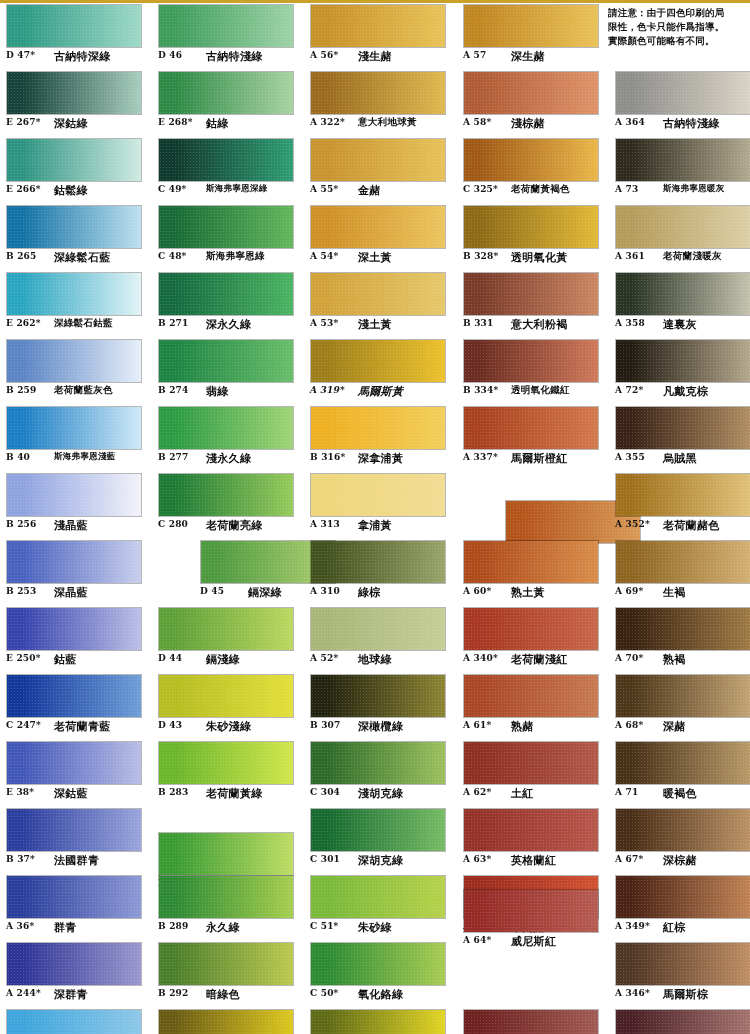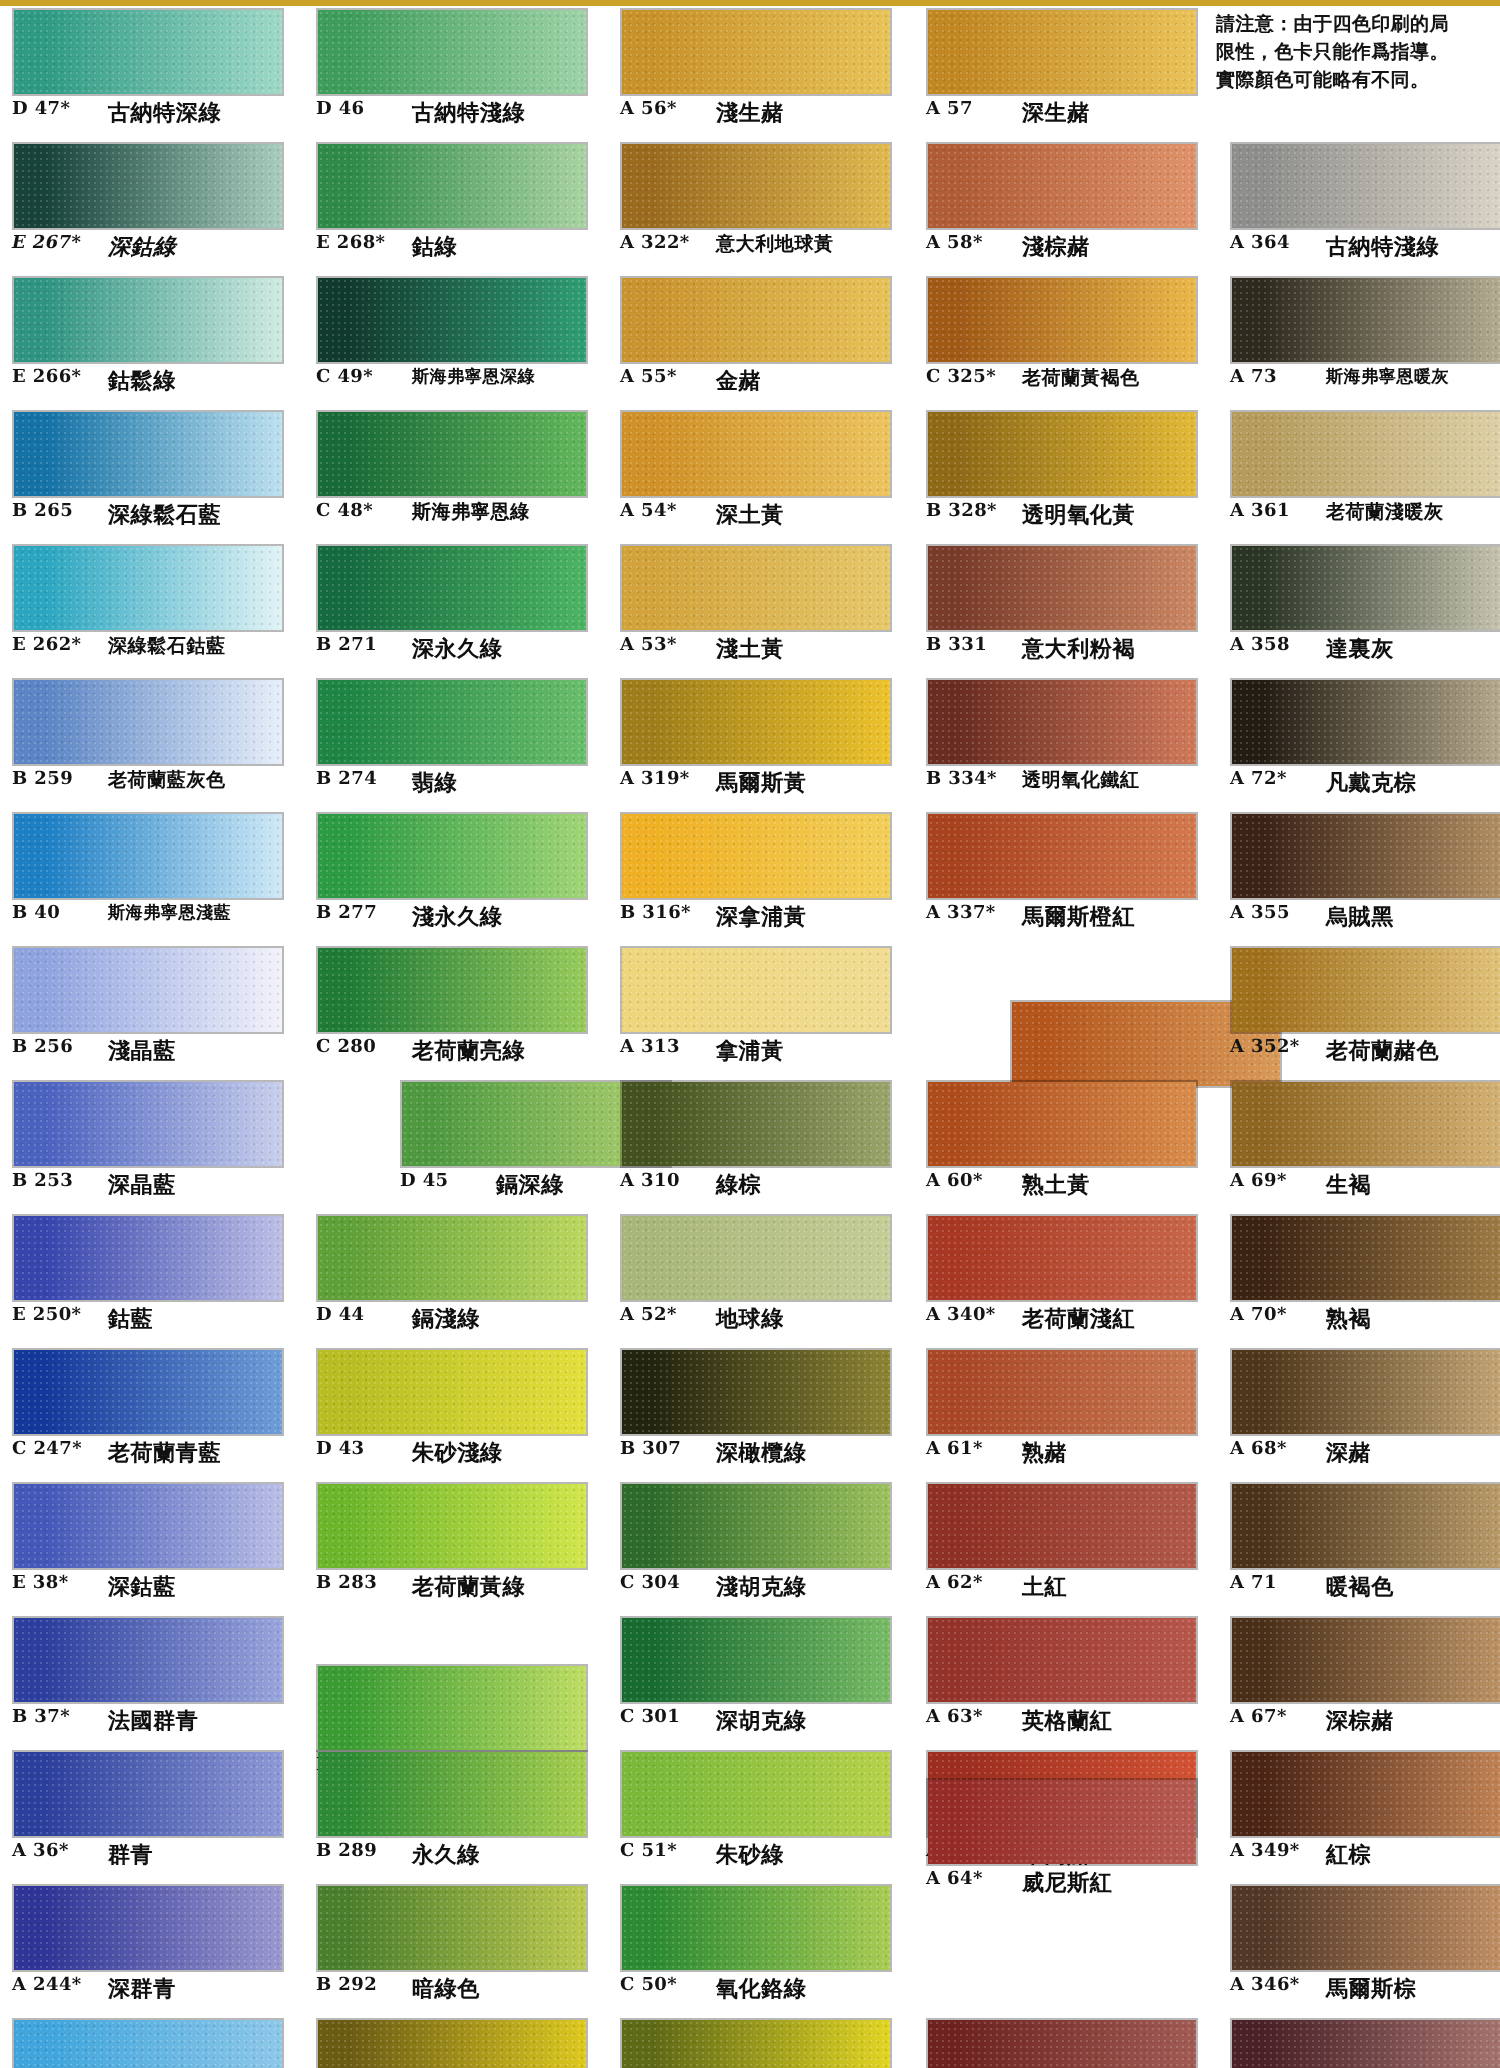--- a/index.html
+++ b/index.html
@@ -101,21 +101,21 @@
 
   <div id="columns-host">
       <div class="col" style="left: 3px;">
         <div class="cell" style="position: absolute; top: 0px;">
           <div class="swatch" title="D 47* 古納特深綠" style="background-image: linear-gradient(90deg, rgb(47, 155, 132) 0%, rgb(47, 155, 132) 12%, rgb(159, 217, 200) 100%);"></div>
           <div class="labelrow">
             <span class="code">D 47*</span>
             <span class="cname">古納特深綠</span>
           </div>
         </div>
-        <div class="cell" style="position: absolute; top: 67px; font-style: italic;">
+        <div class="cell" style="position: absolute; top: 67px;">
           <div class="swatch" title="E 267* 深鈷綠" style="background-image: linear-gradient(90deg, rgb(23, 67, 58) 0%, rgb(23, 67, 58) 12%, rgb(168, 205, 190) 100%);"></div>
           <div class="labelrow">
             <span class="code">E 267*</span>
             <span class="cname">深鈷綠</span>
           </div>
         </div>
         <div class="cell" style="position: absolute; top: 134px;">
           <div class="swatch" title="E 266* 鈷鬆綠" style="background-image: linear-gradient(90deg, rgb(47, 148, 129) 0%, rgb(47, 148, 129) 12%, rgb(207, 234, 226) 100%);"></div>
           <div class="labelrow">
             <span class="code">E 266*</span>
@@ -349,21 +349,21 @@
             <span class="cname">深土黃</span>
           </div>
         </div>
         <div class="cell" style="position: absolute; top: 268px;">
           <div class="swatch" title="A 53* 淺土黃" style="background-image: linear-gradient(90deg, rgb(210, 163, 59) 0%, rgb(210, 163, 59) 12%, rgb(230, 200, 106) 100%);"></div>
           <div class="labelrow">
             <span class="code">A 53*</span>
             <span class="cname">淺土黃</span>
           </div>
         </div>
-        <div class="cell" style="position: absolute; top: 335px;">
+        <div class="cell" style="position: absolute; top: 335px; font-style: italic;">
           <div class="swatch" title="A 319* 馬爾斯黃" style="background-image: linear-gradient(90deg, rgb(158, 126, 26) 0%, rgb(158, 126, 26) 12%, rgb(237, 194, 44) 100%);"></div>
           <div class="labelrow">
             <span class="code">A 319*</span>
             <span class="cname">馬爾斯黃</span>
           </div>
         </div>
         <div class="cell" style="position: absolute; top: 402px;">
           <div class="swatch" title="B 316* 深拿浦黃" style="background-image: linear-gradient(90deg, rgb(239, 176, 35) 0%, rgb(239, 176, 35) 12%, rgb(242, 207, 90) 100%);"></div>
           <div class="labelrow">
             <span class="code">B 316*</span>

